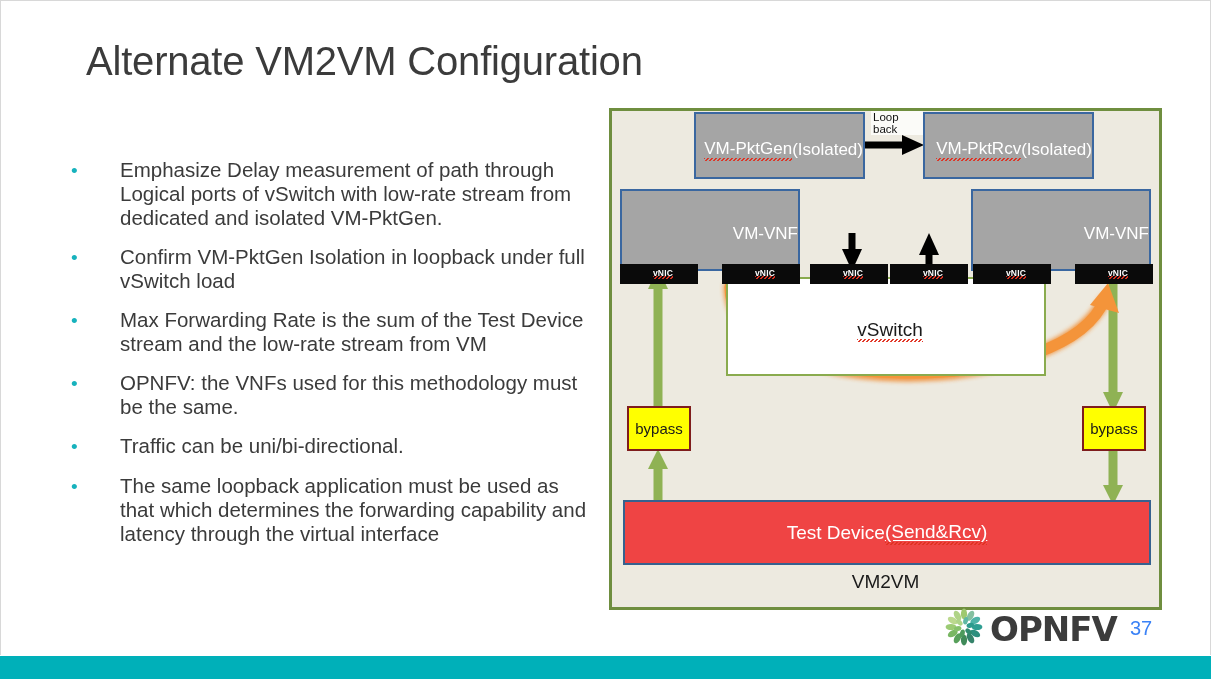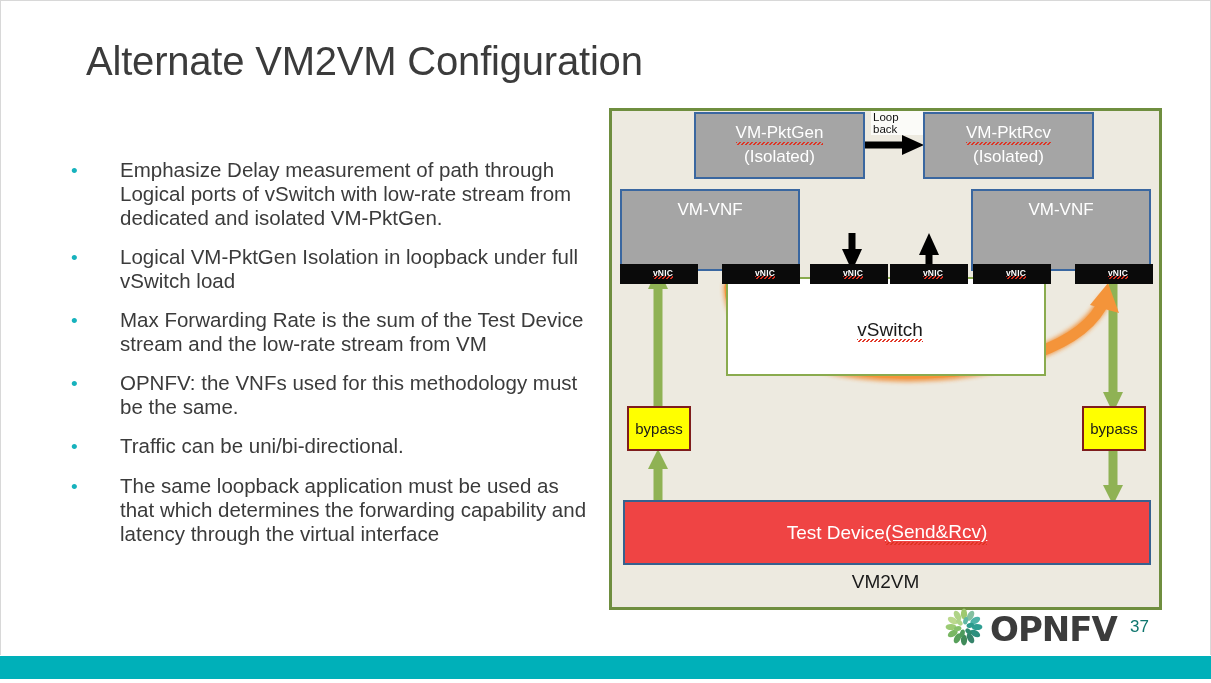--- a/index.html
+++ b/index.html
@@ -94,23 +94,23 @@
     border: 3px solid #6f8e3f;
     box-sizing: border-box;
   }
   .dg { position: absolute; box-sizing: border-box; }
 
   .vm-box {
     background: #a5a5a5;
     border: 2px solid #3a67a0;
     color: #ffffff;
     display: flex;
-    flex-direction: column;
-    align-items: center;
-    justify-content: flex-start;
+    flex-direction: row;
+    align-items: center;
+    justify-content: flex-end;
     font-size: 17px;
     line-height: 22px;
     padding-top: 8px;
     text-align: center;
   }
   .sq-red {
     text-decoration: none;
     border-bottom: 2px solid transparent;
     position: relative;
     display: inline-block;
@@ -214,22 +214,22 @@
     font-size: 34px;
     font-weight: bold;
     color: #3c3c3c;
     letter-spacing: -1px;
     font-family: "DejaVu Sans", sans-serif;
   }
   .page-number {
     position: absolute;
     left: 1130px;
     top: 617px;
-    font-size: 17px;
-    color: #0f766e;
+    font-size: 20px;
+    color: #3b82f6;
   }
   .bottom-bar {
     position: absolute;
     left: 0;
     top: 656px;
     width: 1211px;
     height: 23px;
     background: #00b0b9;
   }
 </style>
@@ -246,21 +246,21 @@
 
   <div class="bullet-list">
 
     <div class="bullet-row">
       <div class="bullet-dot">•</div>
       <div class="bullet-text">Emphasize Delay measurement of path through Logical ports of vSwitch with low-rate stream from dedicated and isolated VM-PktGen.</div>
     </div>
 
     <div class="bullet-row">
       <div class="bullet-dot">•</div>
-      <div class="bullet-text">Logical VM-PktGen Isolation in loopback under full vSwitch load</div>
+      <div class="bullet-text">Confirm VM-PktGen Isolation in loopback under full vSwitch load</div>
     </div>
 
     <div class="bullet-row">
       <div class="bullet-dot">•</div>
       <div class="bullet-text">Max Forwarding Rate is the sum of the Test Device stream and the low-rate stream from VM</div>
     </div>
 
     <div class="bullet-row">
       <div class="bullet-dot">•</div>
       <div class="bullet-text">OPNFV: the VNFs used for this methodology must be the same.</div>

